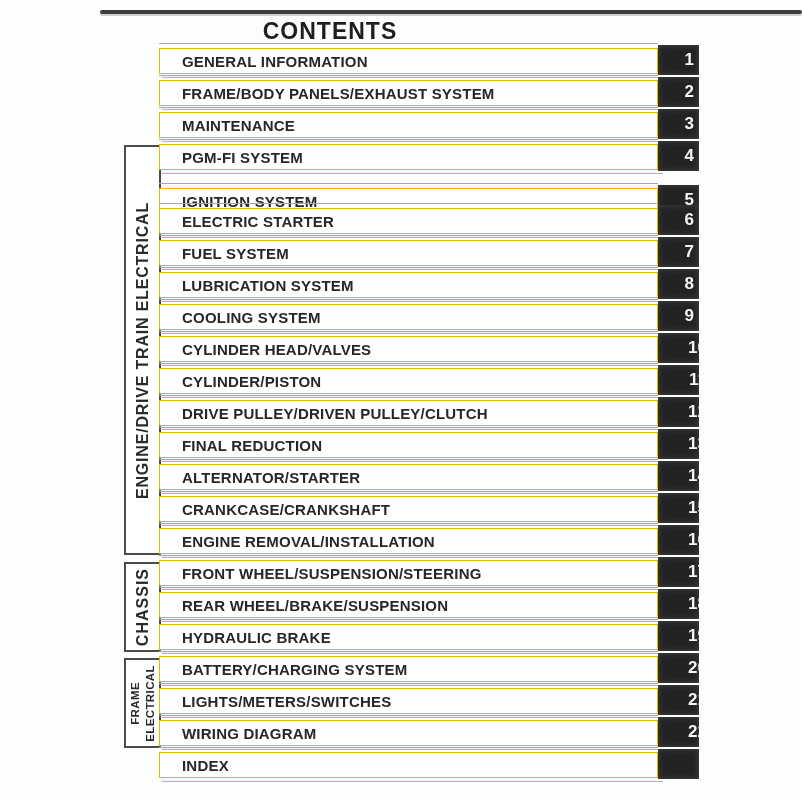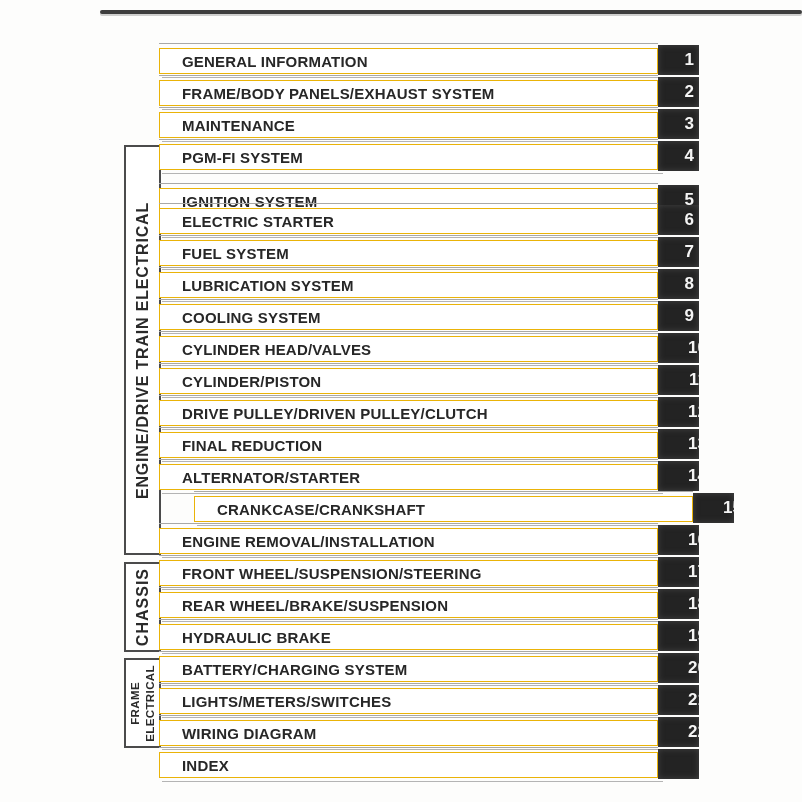--- a/index.html
+++ b/index.html
@@ -63,20 +63,21 @@
   .side-chassis .vtext{font-size:16px;letter-spacing:1px;}
   .side-frame .vtext{font-size:11.5px;letter-spacing:.4px;line-height:1.3;}
 </style>
 </head>
 <body>
 
 <div class="page">
 
   <div class="top-rule"></div>
 
+  <div class="title">CONTENTS</div>
 
   <div class="side-box side-engine">
     <span class="vtext">ENGINE/DRIVE TRAIN ELECTRICAL</span>
   </div>
 
   <div class="side-box side-chassis">
     <span class="vtext">CHASSIS</span>
   </div>
 
   <div class="side-box side-frame">
@@ -204,21 +205,21 @@
 
     <div class="row" style="top: 464px;">
       <div class="row-box">
         <span class="row-label">ALTERNATOR/STARTER</span>
       </div>
       <div class="row-tab">
         <span class="tab-number clip">14</span>
       </div>
     </div>
 
-    <div class="row" style="top: 496px; margin-left: 35px;">
+    <div class="row" style="top: 496px;">
       <div class="row-box">
         <span class="row-label">CRANKCASE/CRANKSHAFT</span>
       </div>
       <div class="row-tab">
         <span class="tab-number clip">15</span>
       </div>
     </div>
 
     <div class="row" style="top: 528px;">
       <div class="row-box">

